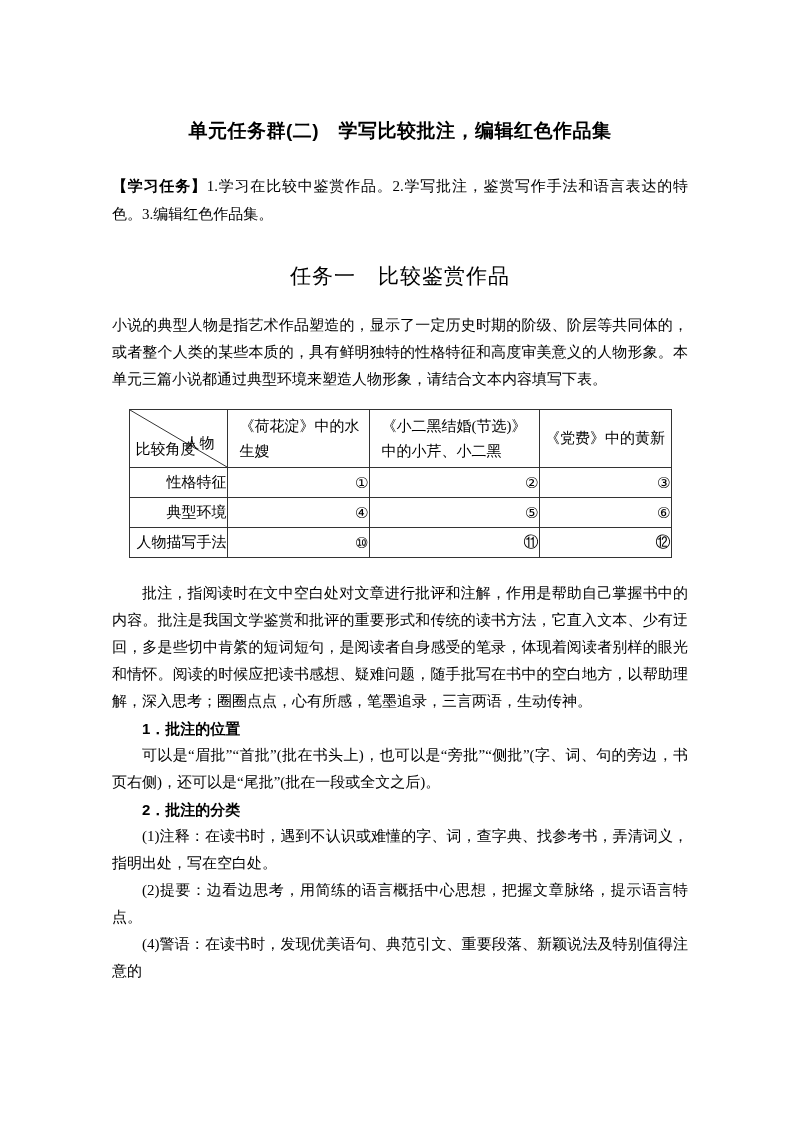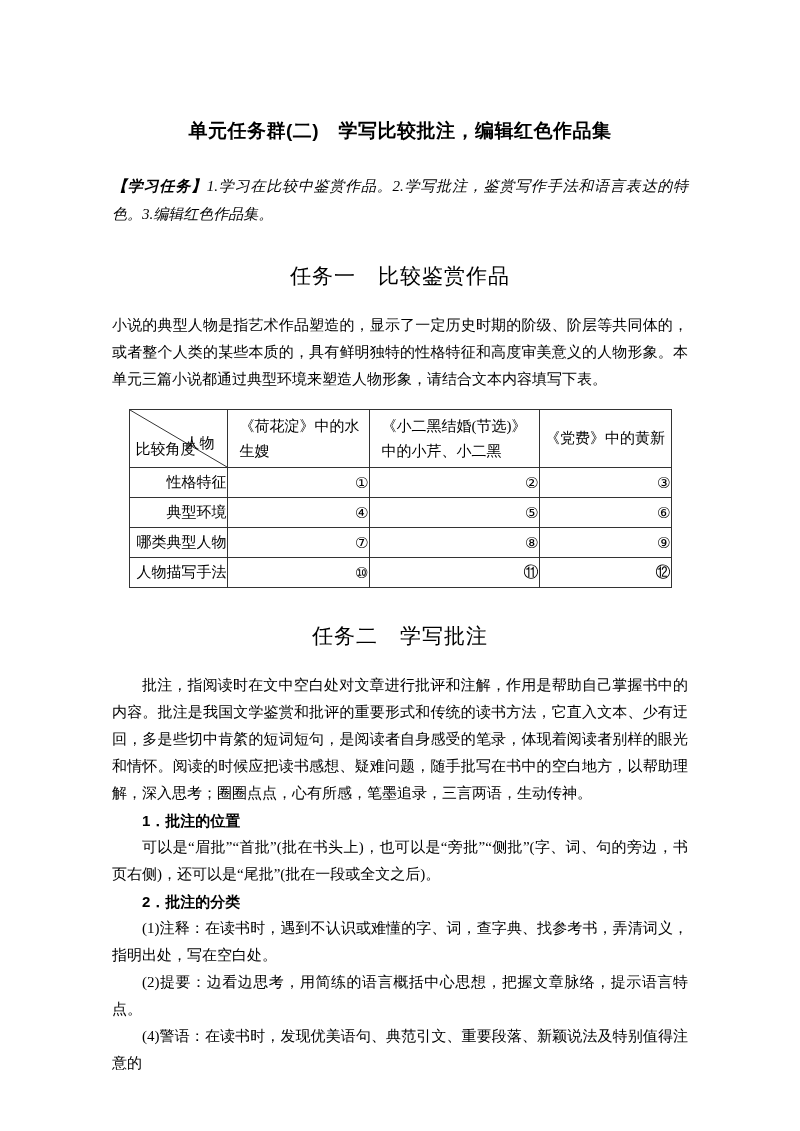--- a/index.html
+++ b/index.html
@@ -8,21 +8,21 @@
   .page {
     width: 800px; height: 1131px; background: #fff;
     padding: 112px 112px 0 112px; overflow: hidden;
     font-size: 15px;
   }
   .doc-title {
     font-family: "Liberation Sans", sans-serif;
     font-weight: bold; font-size: 19px; text-align: center;
     letter-spacing: 0.5px; margin-top: 6px;
   }
-  .intro { margin-top: 28px; line-height: 28px; text-align: justify; font-style: italic; }
+  .intro { margin-top: 28px; line-height: 28px; text-align: justify; }
   .hei { font-family: "Liberation Sans", sans-serif; font-weight: bold; }
   .section-heading {
     font-family: "Liberation Sans", sans-serif;
     font-weight: normal; font-size: 21px; text-align: center;
     margin-top: 34px; letter-spacing: 1px;
   }
   .body-para { margin-top: 22px; line-height: 27px; text-align: justify; }
   .flow { margin-top: 0; }
   .indent { text-indent: 2em; }
   .sub-heading {
@@ -90,35 +90,28 @@
         <td class="numcell">②</td>
         <td class="numcell">③</td>
       </tr>
       <tr class="data-row">
         <td>典型环境</td>
         <td class="numcell">④</td>
         <td class="numcell">⑤</td>
         <td class="numcell">⑥</td>
       </tr>
       <tr class="data-row">
-        <td>哪类典型人物</td>
-        <td class="numcell">⑦</td>
-        <td class="numcell">⑧</td>
-        <td class="numcell">⑨</td>
-      </tr>
-      <tr class="data-row">
         <td>人物描写手法</td>
         <td class="numcell">⑩</td>
         <td class="numcell">⑪</td>
         <td class="numcell">⑫</td>
       </tr>
     </tbody>
   </table>
 
-  <h2 class="section-heading">任务二　学写批注</h2>
 
   <p class="body-para indent">批注，指阅读时在文中空白处对文章进行批评和注解，作用是帮助自己掌握书中的内容。批注是我国文学鉴赏和批评的重要形式和传统的读书方法，它直入文本、少有迂回，多是些切中肯綮的短词短句，是阅读者自身感受的笔录，体现着阅读者别样的眼光和情怀。阅读的时候应把读书感想、疑难问题，随手批写在书中的空白地方，以帮助理解，深入思考；圈圈点点，心有所感，笔墨追录，三言两语，生动传神。</p>
 
   <p class="sub-heading">1．批注的位置</p>
   <p class="body-para flow indent">可以是“眉批”“首批”(批在书头上)，也可以是“旁批”“侧批”(字、词、句的旁边，书页右侧)，还可以是“尾批”(批在一段或全文之后)。</p>
 
   <p class="sub-heading">2．批注的分类</p>
   <p class="body-para flow indent">(1)注释：在读书时，遇到不认识或难懂的字、词，查字典、找参考书，弄清词义，指明出处，写在空白处。</p>
   <p class="body-para flow indent">(2)提要：边看边思考，用简练的语言概括中心思想，把握文章脉络，提示语言特点。</p>
   <p class="body-para flow indent">(4)警语：在读书时，发现优美语句、典范引文、重要段落、新颖说法及特别值得注意的</p>

